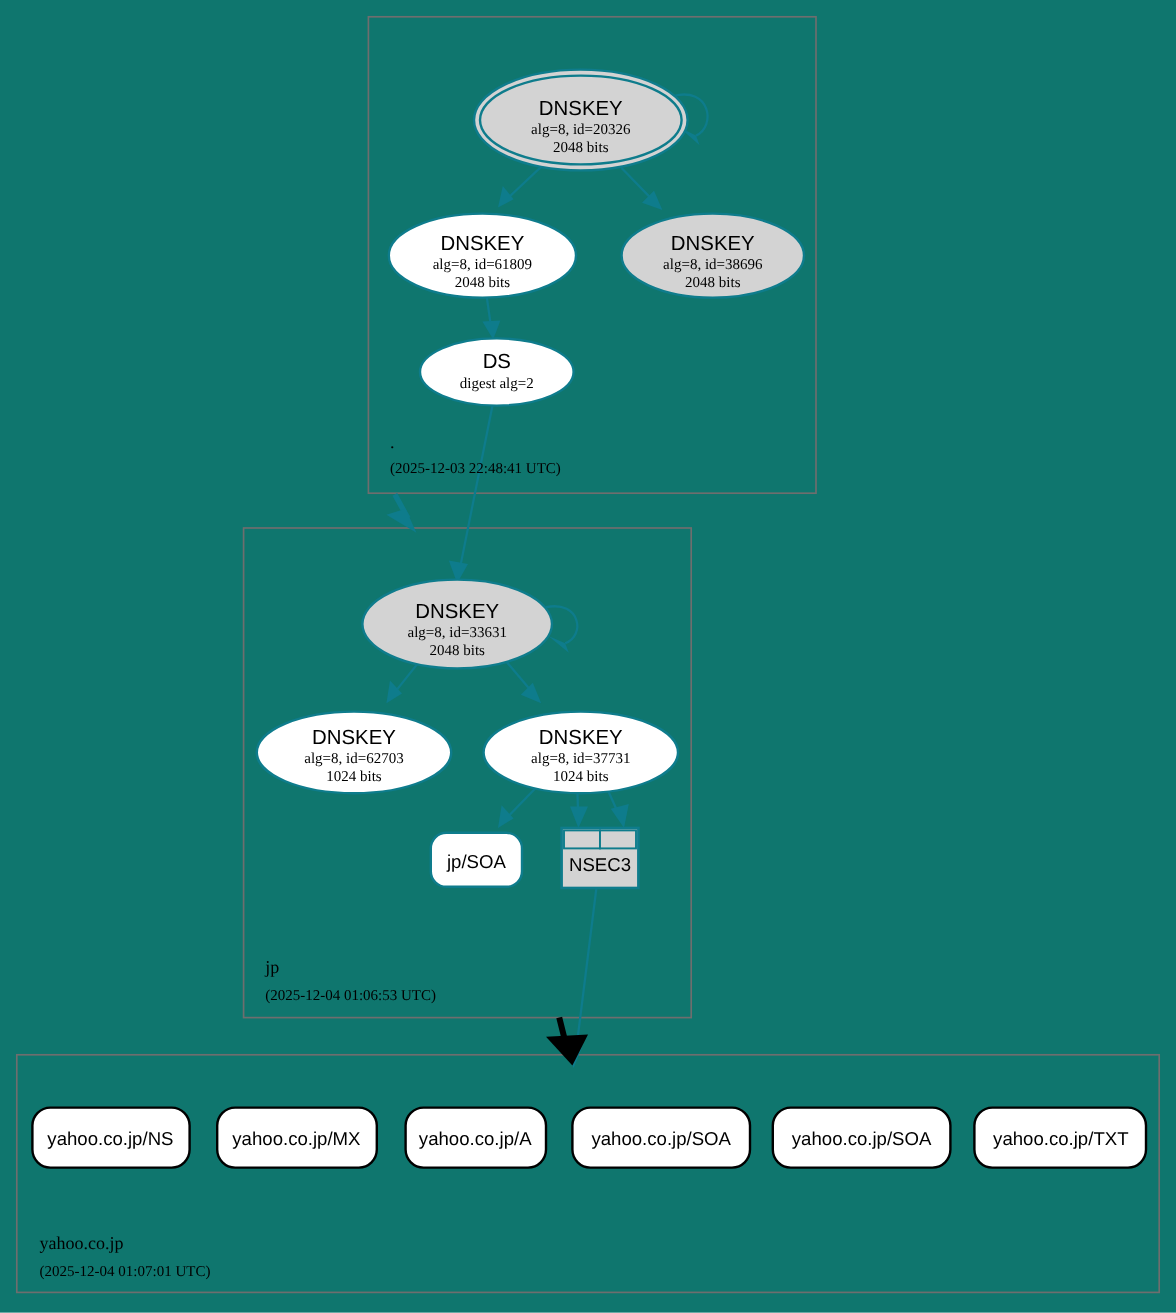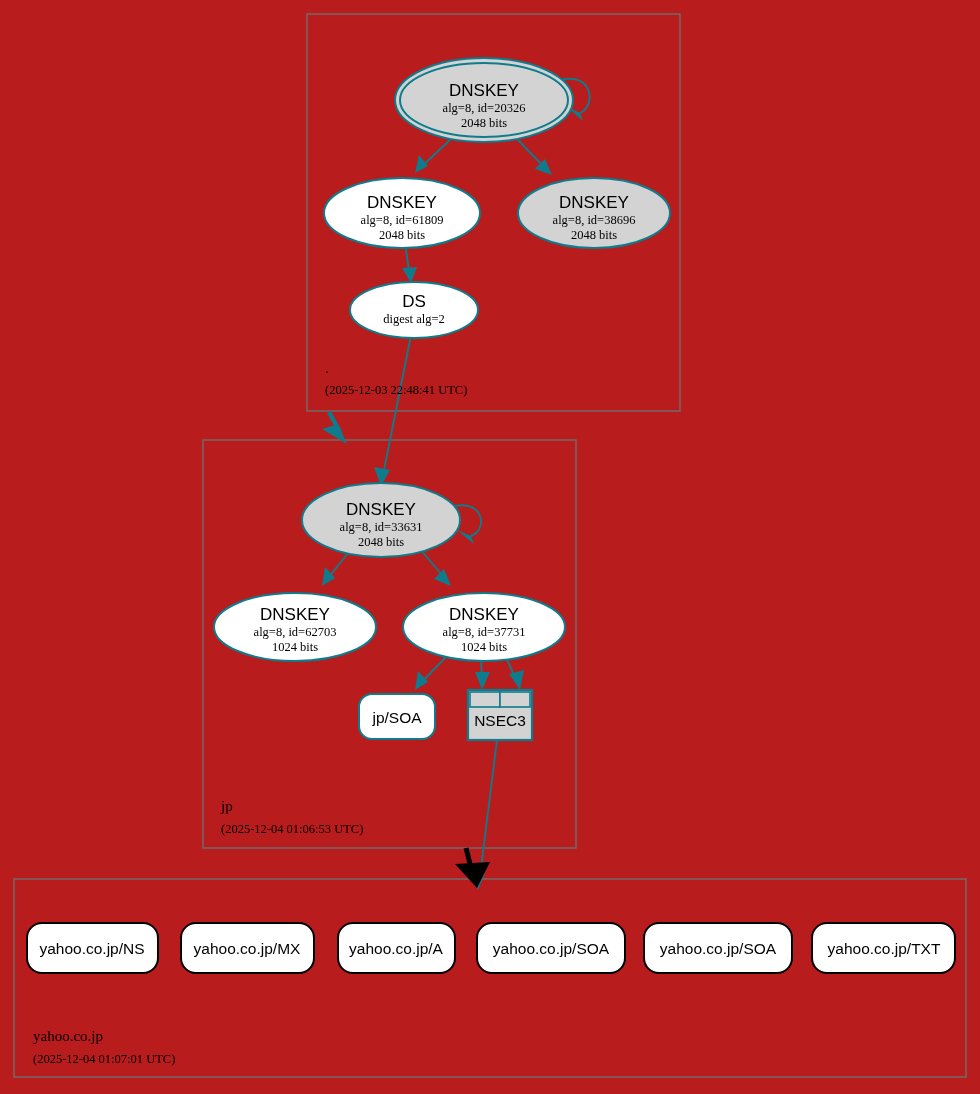--- a/index.html
+++ b/index.html
@@ -7,21 +7,21 @@
     padding: 0;
     background: #ffffff;
   }
   body {
     font-family: "Liberation Sans", sans-serif;
   }
   #canvas {
     position: relative;
     width: 980px;
     height: 1094px;
-    background: #b91c1c;
+    background: #0f766e;
     overflow: hidden;
   }
   svg.layer {
     position: absolute;
     top: 0;
     left: 0;
     width: 980px;
     height: 1094px;
   }
   .zone-box {

